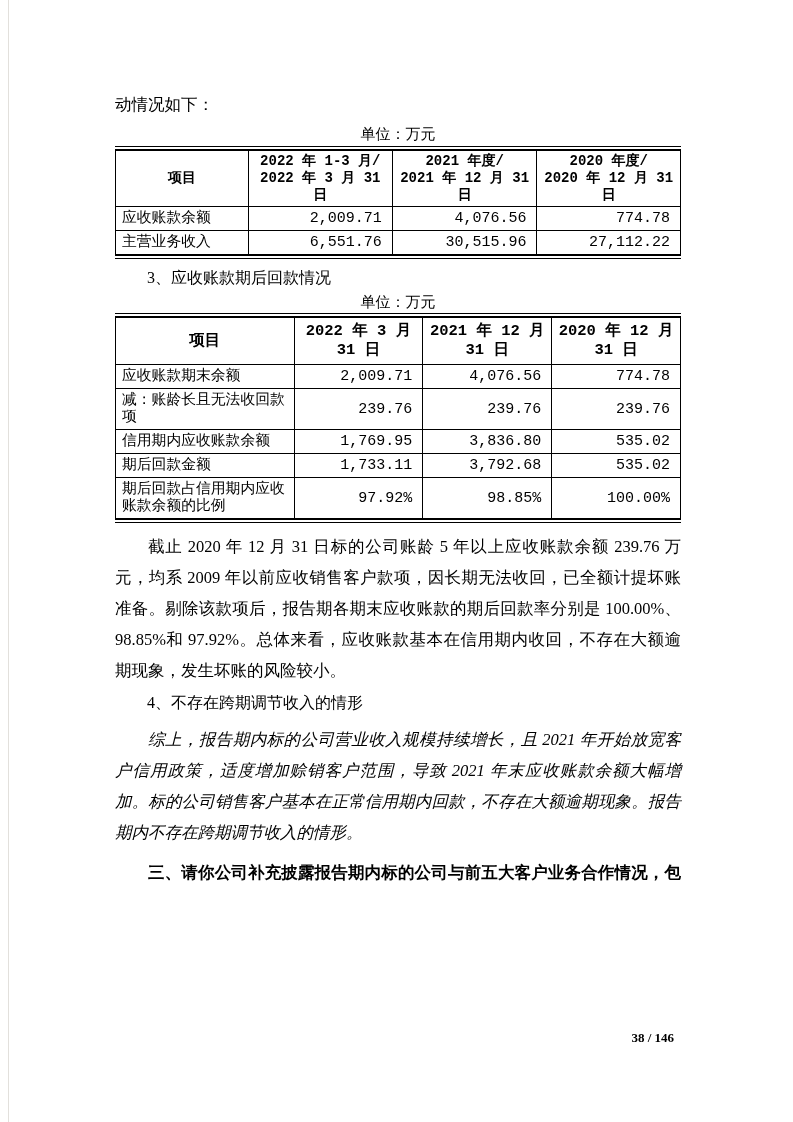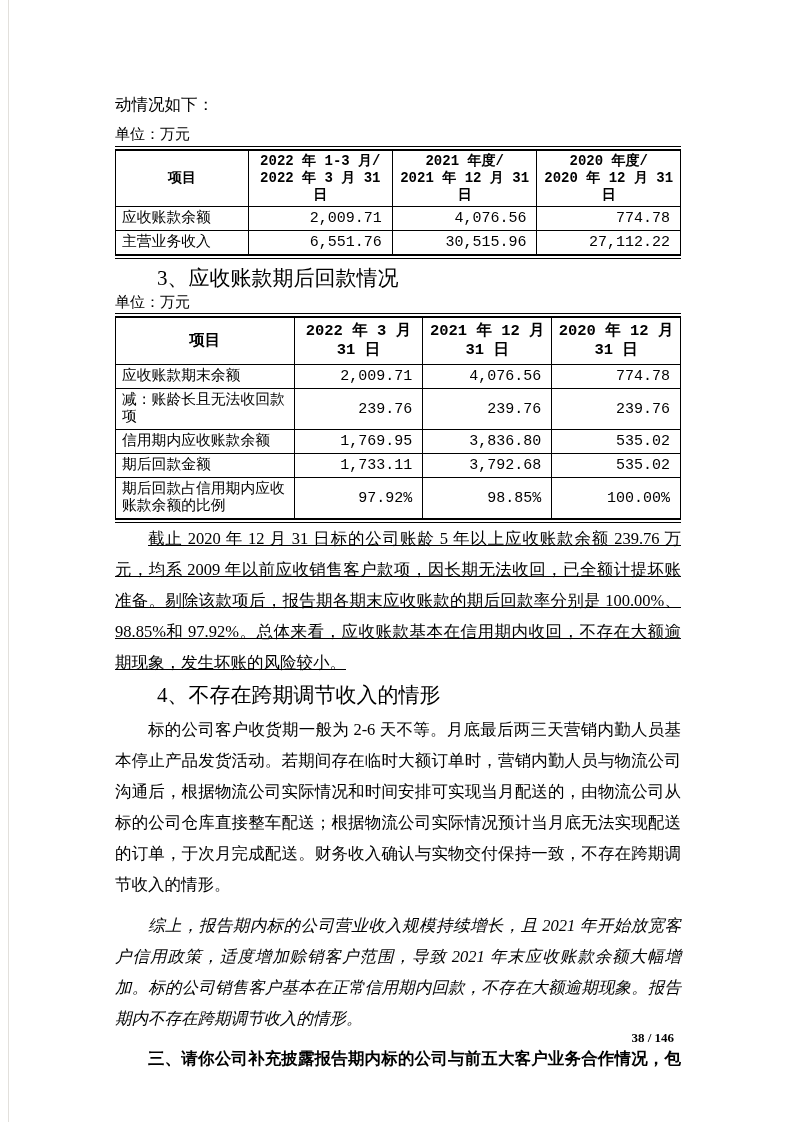--- a/index.html
+++ b/index.html
@@ -7,40 +7,40 @@
     width:793px;height:1122px;background:#ffffff;color:#000;
     font-family:"Liberation Serif","DejaVu Serif",serif;
     position:relative;overflow:hidden;
   }
   .scan-edge{position:absolute;left:8px;top:0;bottom:0;width:1px;background:#e2e0dc;}
   .page{
     position:absolute;inset:0;
     padding:93px 112px 0 115px;box-sizing:border-box;border-radius:13px;
   }
   .lead{font-size:16.5px;line-height:24px;margin:0 0 8px;}
-  .unit{font-size:15px;line-height:18px;text-align:left;margin:0 0 3px;}
+  .unit{font-size:15px;line-height:18px;text-align:center;margin:0 0 3px;}
   .unit2{margin-top:4px;margin-bottom:2px;}
 
   .tw{border-top:1px solid #000;border-bottom:1px solid #000;padding:2px 0;font-family:Liberation Mono, monospace;}
   table{width:100%;border-collapse:collapse;table-layout:fixed;
         border-top:2px solid #000;border-bottom:2px solid #000;}
   th,td{border:1px solid #000;vertical-align:middle;box-sizing:border-box;}
   th{font-weight:bold;text-align:center;}
   .t1 th{font-size:14px;line-height:17px;padding:2px 1px;}
   .t1 td,.t2 td{font-size:15px;line-height:17px;}
   .t2 th{font-size:15.5px;line-height:19px;padding:4px 1px;}
   td.lbl{text-align:left;padding:3px 4px 3px 6px;font-size:14.8px;}
   td.num{text-align:right;padding:3px 10px 3px 2px;}
 
   .body{font-size:16.5px;line-height:31px;text-align:justify;margin:0;}
   .indent{text-indent:2em;}
-  .sec{font-size:21px;line-height:22px;margin:8px 0 0;text-indent:2em;}
+  .sec{font-size:16px;line-height:22px;margin:8px 0 0;text-indent:2em;}
   .sec3{margin-top:8px;}
   .sec4{margin-top:6px;margin-bottom:8px;}
-  .p1{margin-top:0;text-decoration:underline;}
+  .p1{margin-top:8px;}
   .p3{margin-top:10px;font-style:italic;}
   .major{font-weight:bold;margin-top:13px;line-height:24px;
          text-align:justify;text-align-last:justify;text-indent:2em;}
   .footer{
     position:absolute;top:1030px;right:119px;
     font-size:13px;font-weight:bold;text-align:right;
   }
 </style>
 </head>
 <body>
@@ -147,21 +147,20 @@
           <td class="num">100.00%</td>
         </tr>
       </tbody>
     </table>
   </div>
 
   <p class="body indent p1">截止 2020 年 12 月 31 日标的公司账龄 5 年以上应收账款余额 239.76 万元，均系 2009 年以前应收销售客户款项，因长期无法收回，已全额计提坏账准备。剔除该款项后，报告期各期末应收账款的期后回款率分别是 100.00%、98.85%和 97.92%。总体来看，应收账款基本在信用期内收回，不存在大额逾期现象，发生坏账的风险较小。</p>
 
   <p class="sec sec4">4、不存在跨期调节收入的情形</p>
 
-  <p class="body indent">标的公司客户收货期一般为 2-6 天不等。月底最后两三天营销内勤人员基本停止产品发货活动。若期间存在临时大额订单时，营销内勤人员与物流公司沟通后，根据物流公司实际情况和时间安排可实现当月配送的，由物流公司从标的公司仓库直接整车配送；根据物流公司实际情况预计当月底无法实现配送的订单，于次月完成配送。财务收入确认与实物交付保持一致，不存在跨期调节收入的情形。</p>
 
   <p class="body indent p3">综上，报告期内标的公司营业收入规模持续增长，且 2021 年开始放宽客户信用政策，适度增加赊销客户范围，导致 2021 年末应收账款余额大幅增加。标的公司销售客户基本在正常信用期内回款，不存在大额逾期现象。报告期内不存在跨期调节收入的情形。</p>
 
   <p class="body major">三、请你公司补充披露报告期内标的公司与前五大客户业务合作情况，包</p>
 
 </div>
 
 <div class="footer">38 / 146</div>
 
 </body></html>

